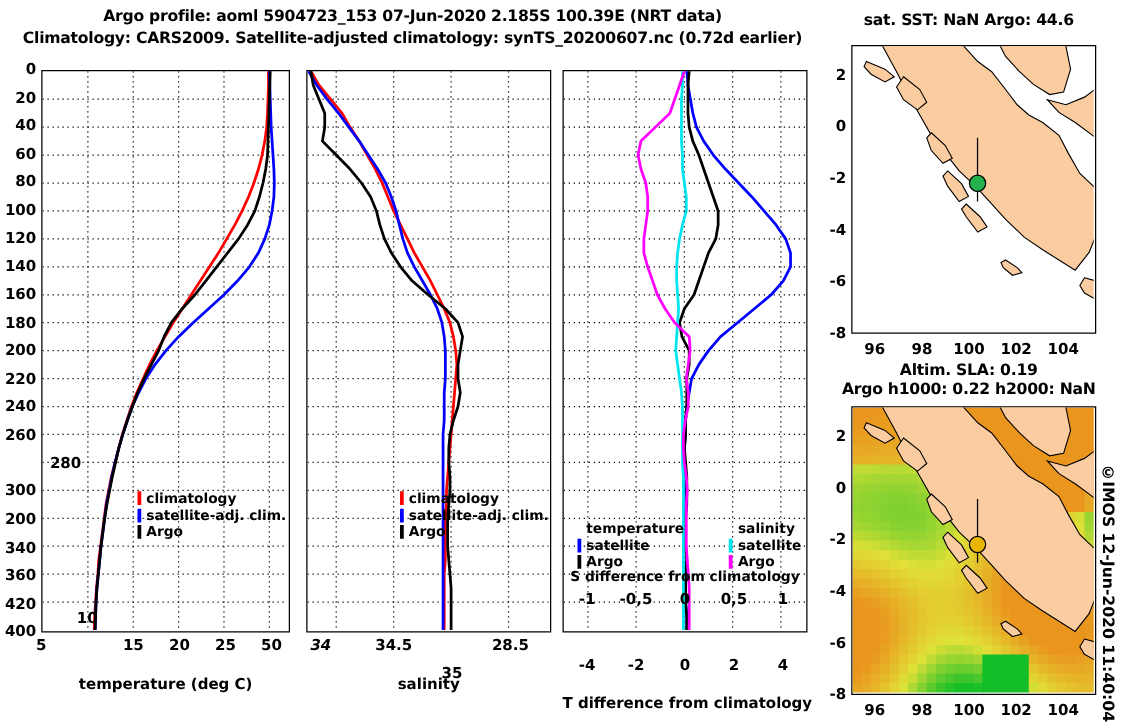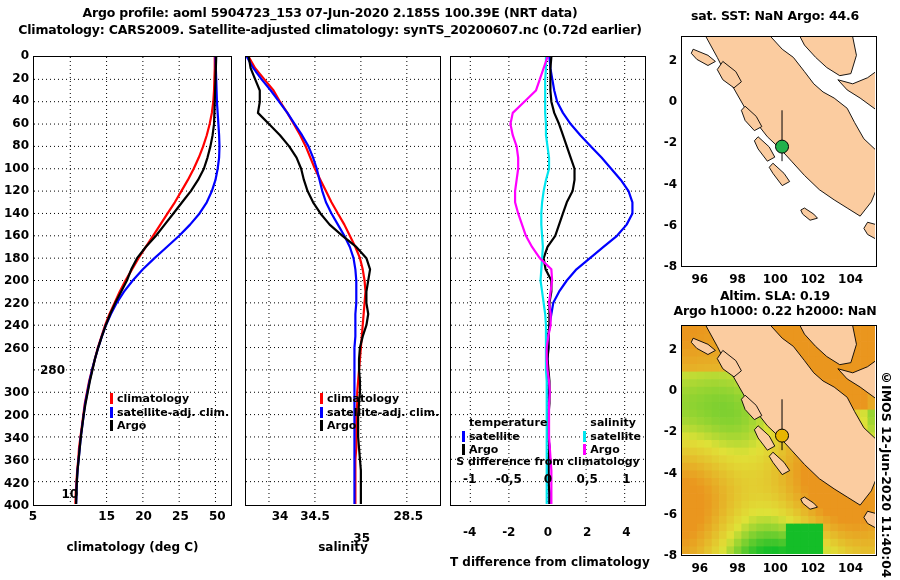--- a/index.html
+++ b/index.html
@@ -50,21 +50,21 @@
       <line x1="0" y1="335.25" x2="196" y2="335.25" class="gridline"></line>
       <line x1="0" y1="357.6" x2="196" y2="357.6" class="gridline"></line>
       <line x1="0" y1="379.95" x2="196" y2="379.95" class="gridline"></line>
       <line x1="0" y1="402.3" x2="196" y2="402.3" class="gridline"></line>
       <line x1="0" y1="424.65" x2="196" y2="424.65" class="gridline"></line>
       <path d="M180.76 0.00 L180.76 11.18 L180.39 22.35 L180.03 33.52 L179.30 44.70 L177.85 55.88 L175.67 67.05 L172.77 78.22 L169.14 89.40 L164.79 100.58 L159.70 111.75 L153.90 122.93 L147.36 134.10 L140.83 145.28 L133.57 156.45 L126.31 167.63 L119.05 178.80 L111.79 189.97 L104.53 201.15 L98.00 212.32 L91.47 223.50 L85.66 234.68 L80.58 245.85 L75.50 257.02 L71.14 268.20 L67.51 279.38 L63.88 290.55 L60.98 301.73 L58.07 312.90 L55.17 324.07 L52.99 335.25 L50.81 346.43 L49.36 357.60 L47.91 368.77 L46.46 379.95 L45.01 391.13 L44.28 402.30 L43.19 413.48 L42.47 424.65 L41.74 435.82 L41.38 447.00 " class="curve" stroke="#ff0000"></path>
       <path d="M181.48 0.00 L181.84 11.18 L182.21 22.35 L182.57 33.52 L182.93 44.70 L183.66 55.88 L184.39 67.05 L185.11 78.22 L185.47 89.40 L185.11 100.58 L183.66 111.75 L181.48 122.93 L177.85 134.10 L172.77 145.28 L165.51 156.45 L156.07 167.63 L145.19 178.80 L132.84 189.97 L120.50 201.15 L108.89 212.32 L98.73 223.50 L90.01 234.68 L82.76 245.85 L76.95 257.02 L71.87 268.20 L67.87 279.38 L64.24 290.55 L60.98 301.73 L58.07 312.90 L55.53 324.07 L53.36 335.25 L51.18 346.43 L49.73 357.60 L48.27 368.77 L46.82 379.95 L45.73 391.13 L44.64 402.30 L43.56 413.48 L42.83 424.65 L42.47 435.82 L42.10 447.00 " class="curve" stroke="#0000ff"></path>
       <path d="M182.21 0.00 L181.84 11.18 L181.48 22.35 L181.12 33.52 L180.76 44.70 L180.39 55.88 L180.03 67.05 L178.58 78.22 L176.40 89.40 L173.50 100.58 L169.87 111.75 L164.06 122.93 L156.80 134.10 L148.09 145.28 L139.38 156.45 L130.67 167.63 L121.96 178.80 L111.79 189.97 L103.08 201.15 L97.27 212.32 L92.92 223.50 L87.11 234.68 L81.30 245.85 L76.22 257.02 L71.87 268.20 L67.87 279.38 L64.24 290.55 L60.98 301.73 L58.44 312.90 L55.90 324.07 L53.72 335.25 L51.54 346.43 L49.73 357.60 L48.27 368.77 L46.82 379.95 L45.73 391.13 L44.64 402.30 L43.56 413.48 L42.83 424.65 L42.47 435.82 L42.10 447.00 " class="curve" stroke="#000000"></path>
     </svg>
 </div>
-<div class="abs axlabel" style="left:33px;top:540px;width:199px;">climatology (deg C)</div>
+<div class="abs axlabel" style="left:33px;top:540px;width:199px;">temperature (deg C)</div>
 <div id="temp-xticks">
     <div class="abs tick" style="left: 13px; top: 509px; width: 40px; text-align: center;">5</div>
     <div class="abs tick" style="left: 49.8519px; top: 487px; width: 40px; text-align: center;">10</div>
     <div class="abs tick" style="left: 86.7037px; top: 509px; width: 40px; text-align: center;">15</div>
     <div class="abs tick" style="left: 123.556px; top: 509px; width: 40px; text-align: center;">20</div>
     <div class="abs tick" style="left: 160.407px; top: 509px; width: 40px; text-align: center;">25</div>
     <div class="abs tick" style="left: 197.259px; top: 509px; width: 40px; text-align: center;">50</div>
   </div>
 <div id="temp-yticks">
     <div class="abs tickY" style="left: 0px; top: 48px; width: 29px;">0</div>
@@ -130,21 +130,21 @@
       <line x1="0" y1="379.95" x2="193" y2="379.95" class="gridline"></line>
       <line x1="0" y1="402.3" x2="193" y2="402.3" class="gridline"></line>
       <line x1="0" y1="424.65" x2="193" y2="424.65" class="gridline"></line>
       <path d="M2.76 0.00 L9.19 11.18 L18.38 22.35 L27.57 33.52 L34.00 44.70 L41.36 55.88 L47.79 67.05 L54.22 78.22 L59.74 89.40 L64.33 100.58 L68.93 111.75 L74.44 122.93 L79.96 134.10 L85.47 145.28 L91.90 156.45 L98.34 167.63 L103.85 178.80 L109.37 189.97 L113.96 201.15 L116.72 212.32 L118.56 223.50 L119.48 234.68 L118.56 245.85 L117.64 257.02 L116.72 268.20 L115.80 279.38 L114.88 290.55 L113.96 301.73 L113.04 312.90 L112.12 324.07 L111.20 335.25 L111.20 346.43 L110.29 357.60 L110.29 368.77 L110.29 379.95 L110.29 391.13 L109.37 402.30 L109.37 413.48 L109.37 424.65 L109.37 435.82 L109.37 447.00 " class="curve" stroke="#ff0000"></path>
       <path d="M0.92 0.00 L7.35 11.18 L15.62 22.35 L24.81 33.52 L33.09 44.70 L41.36 55.88 L48.71 67.05 L56.06 78.22 L62.50 89.40 L67.09 100.58 L70.77 111.75 L73.52 122.93 L76.28 134.10 L79.96 145.28 L85.47 156.45 L91.90 167.63 L98.34 178.80 L103.85 189.97 L107.53 201.15 L109.37 212.32 L110.29 223.50 L110.29 234.68 L110.29 245.85 L109.37 257.02 L109.37 268.20 L109.37 279.38 L108.45 290.55 L108.45 301.73 L108.45 312.90 L108.45 324.07 L108.45 335.25 L108.45 346.43 L108.45 357.60 L108.45 368.77 L108.45 379.95 L108.45 391.13 L108.45 402.30 L108.45 413.48 L108.45 424.65 L108.45 435.82 L108.45 447.00 " class="curve" stroke="#0000ff"></path>
       <path d="M2.76 0.00 L4.60 11.18 L9.19 22.35 L13.79 33.52 L13.79 44.70 L11.95 55.88 L22.98 67.05 L34.00 78.22 L43.20 89.40 L50.55 100.58 L55.14 111.75 L57.90 122.93 L61.58 134.10 L67.09 145.28 L74.44 156.45 L83.63 167.63 L96.50 178.80 L110.29 189.97 L120.40 201.15 L124.07 212.32 L122.23 223.50 L120.40 234.68 L120.40 245.85 L122.23 257.02 L120.40 268.20 L116.72 279.38 L113.96 290.55 L113.04 301.73 L113.04 312.90 L113.96 324.07 L113.96 335.25 L113.04 346.43 L112.12 357.60 L112.12 368.77 L112.12 379.95 L113.04 391.13 L113.96 402.30 L114.88 413.48 L114.88 424.65 L114.88 435.82 L114.88 447.00 " class="curve" stroke="#000000"></path>
     </svg>
 </div>
 <div class="abs axlabel" style="left:245px;top:540px;width:196px;">salinity</div>
 <div id="sal-xticks">
-    <div class="abs tick" style="left: 248.333px; top: 509px; width: 40px; text-align: right;">34</div>
+    <div class="abs tick" style="left: 248.333px; top: 509px; width: 40px; text-align: left; font-style: italic;">34</div>
     <div class="abs tick" style="left: 295px; top: 509px; width: 40px; text-align: center;">34.5</div>
     <div class="abs tick" style="left: 341.667px; top: 531px; width: 40px; text-align: center;">35</div>
     <div class="abs tick" style="left: 388.333px; top: 509px; width: 40px; text-align: center;">28.5</div>
   </div>
 
 <div class="legend" style="left:320px;top:392px;">
   <div class="legrow">
     <span class="swatch" style="background:#ff0000"></span>
     <span>climatology</span>
   </div>

